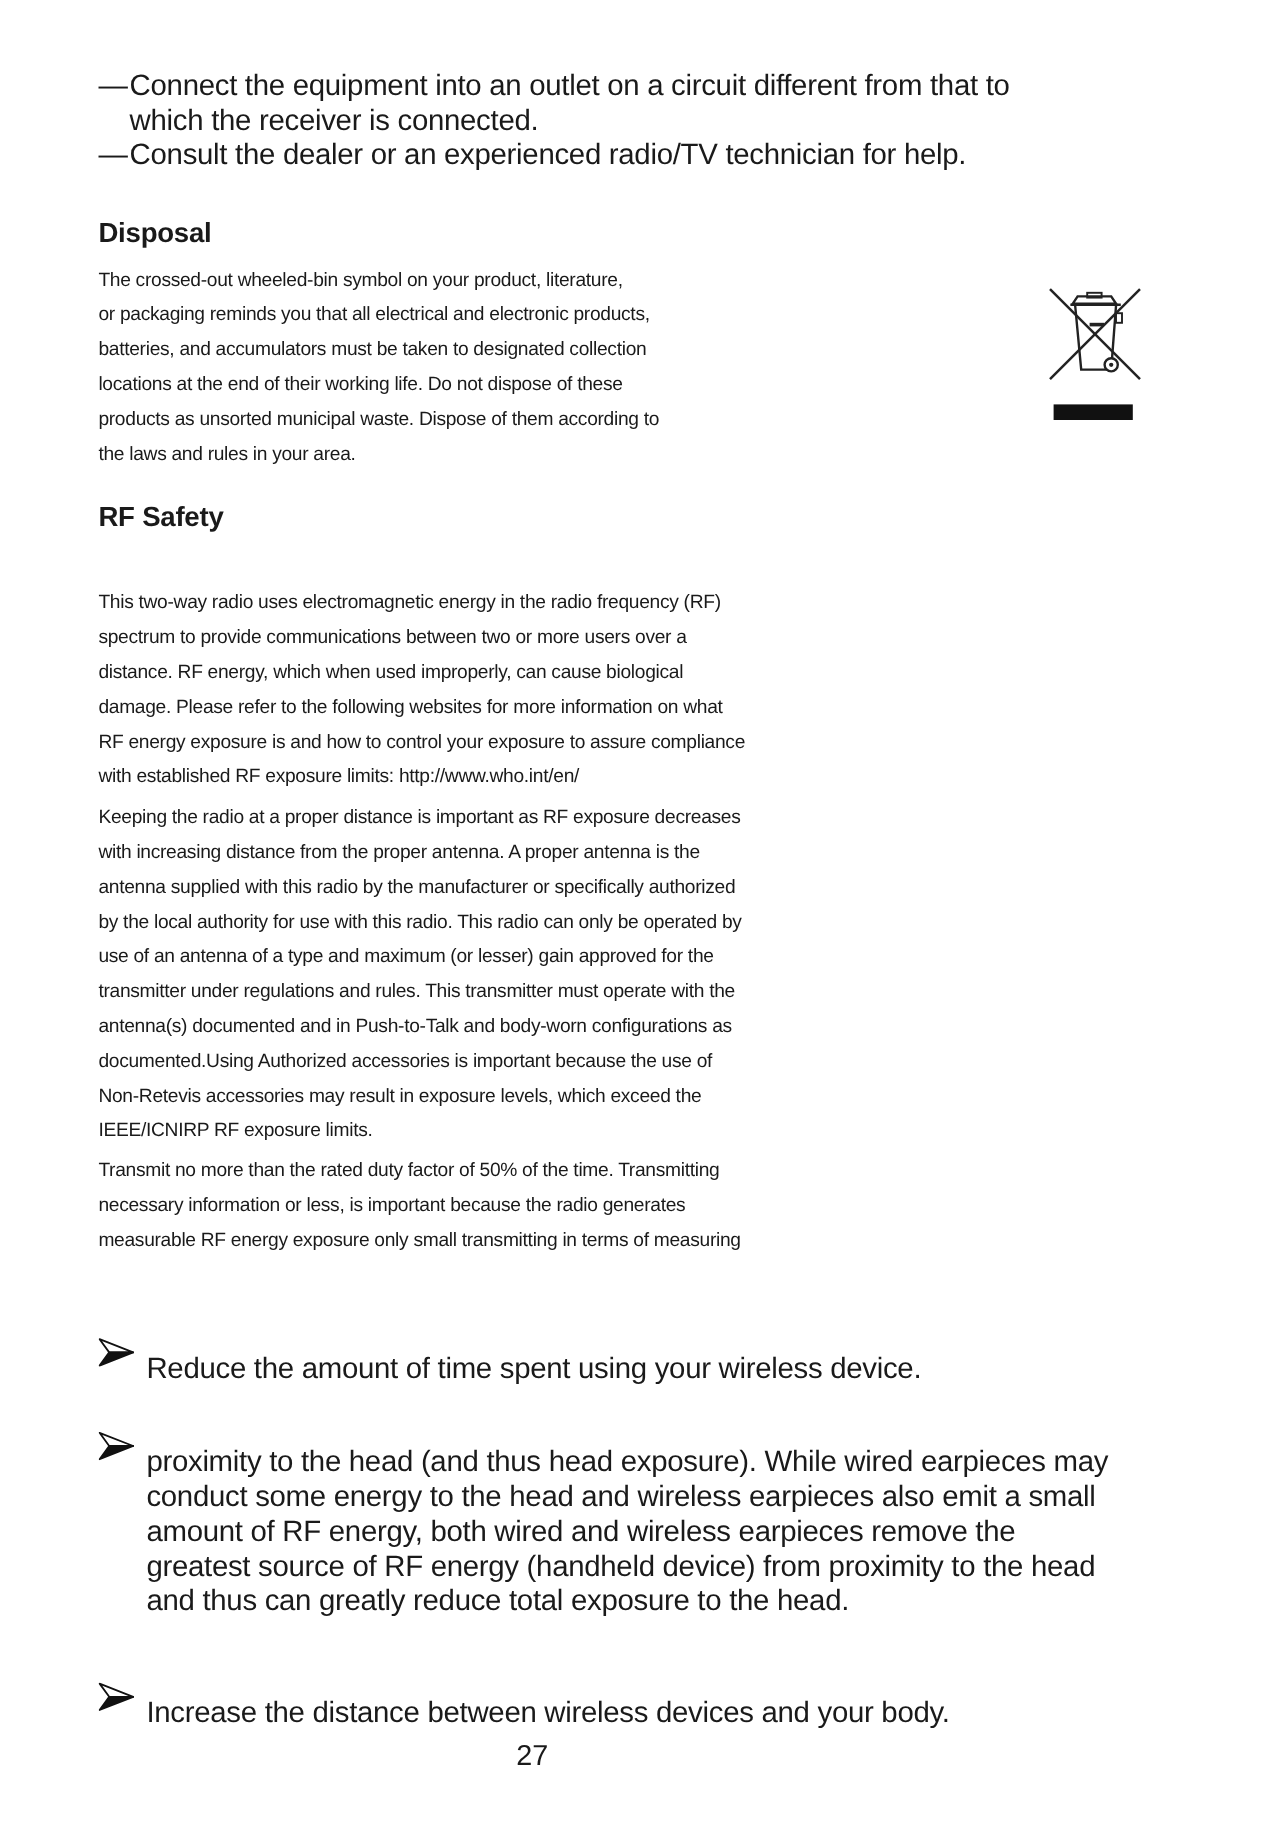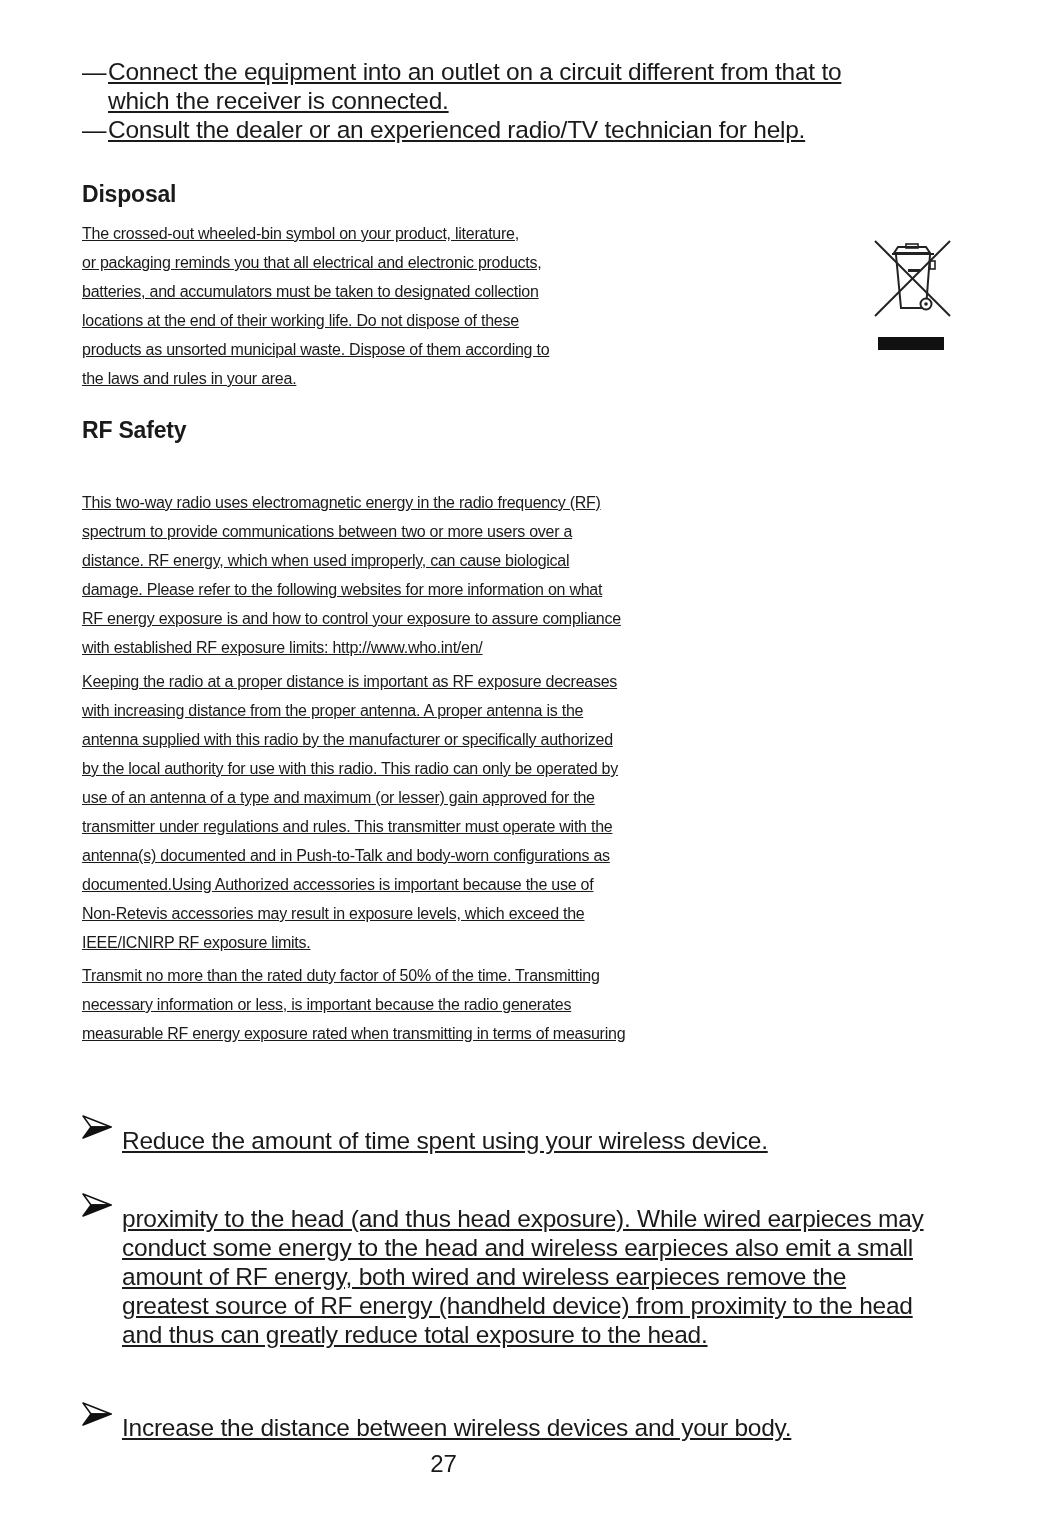--- a/index.html
+++ b/index.html
@@ -22,21 +22,21 @@
       height: 1535px;
     }
     .txt {
       position: absolute;
       left: 82px;
       font-size: 16px;
       line-height: 29px;
       letter-spacing: -0.25px;
       white-space: nowrap;
     }
-    .line { display: block; white-space: nowrap; text-decoration: underline; }
+    .line { display: block; white-space: nowrap; }
     .heading {
       position: absolute;
       left: 82px;
       font-size: 23px;
       font-weight: bold;
       letter-spacing: -0.2px;
     }
     .dash-item {
       position: absolute;
       left: 82px;
@@ -150,21 +150,21 @@
     <span class="line">transmitter under regulations and rules. This transmitter must operate with the</span>
     <span class="line">antenna(s) documented and in Push-to-Talk and body-worn configurations as</span>
     <span class="line">documented.Using Authorized accessories is important because the use of</span>
     <span class="line">Non-Retevis accessories may result in exposure levels, which exceed the</span>
     <span class="line">IEEE/ICNIRP RF exposure limits.</span>
   </div>
 
   <div class="txt" style="top:961px;">
     <span class="line">Transmit no more than the rated duty factor of 50% of the time. Transmitting</span>
     <span class="line">necessary information or less, is important because the radio generates</span>
-    <span class="line">measurable RF energy exposure rated when transmitting in terms of measuring</span>
+    <span class="line">measurable RF energy exposure only small transmitting in terms of measuring</span>
   </div>
 
   <div class="bullet" style="top:1110px;">
     <svg class="arrow" viewBox="0 0 30 24" xmlns="http://www.w3.org/2000/svg">
       <path d="M1 1 L29 12 L9 12 Z" fill="#fff" stroke="#111" stroke-width="1.5" stroke-linejoin="round"></path>
       <path d="M9 12 L29 12 L1 23 Z" fill="#111" stroke="#111" stroke-width="1.5" stroke-linejoin="round"></path>
     </svg>
     <div class="btext">
       <span class="line">Reduce the amount of time spent using your wireless device.</span>
     </div>

